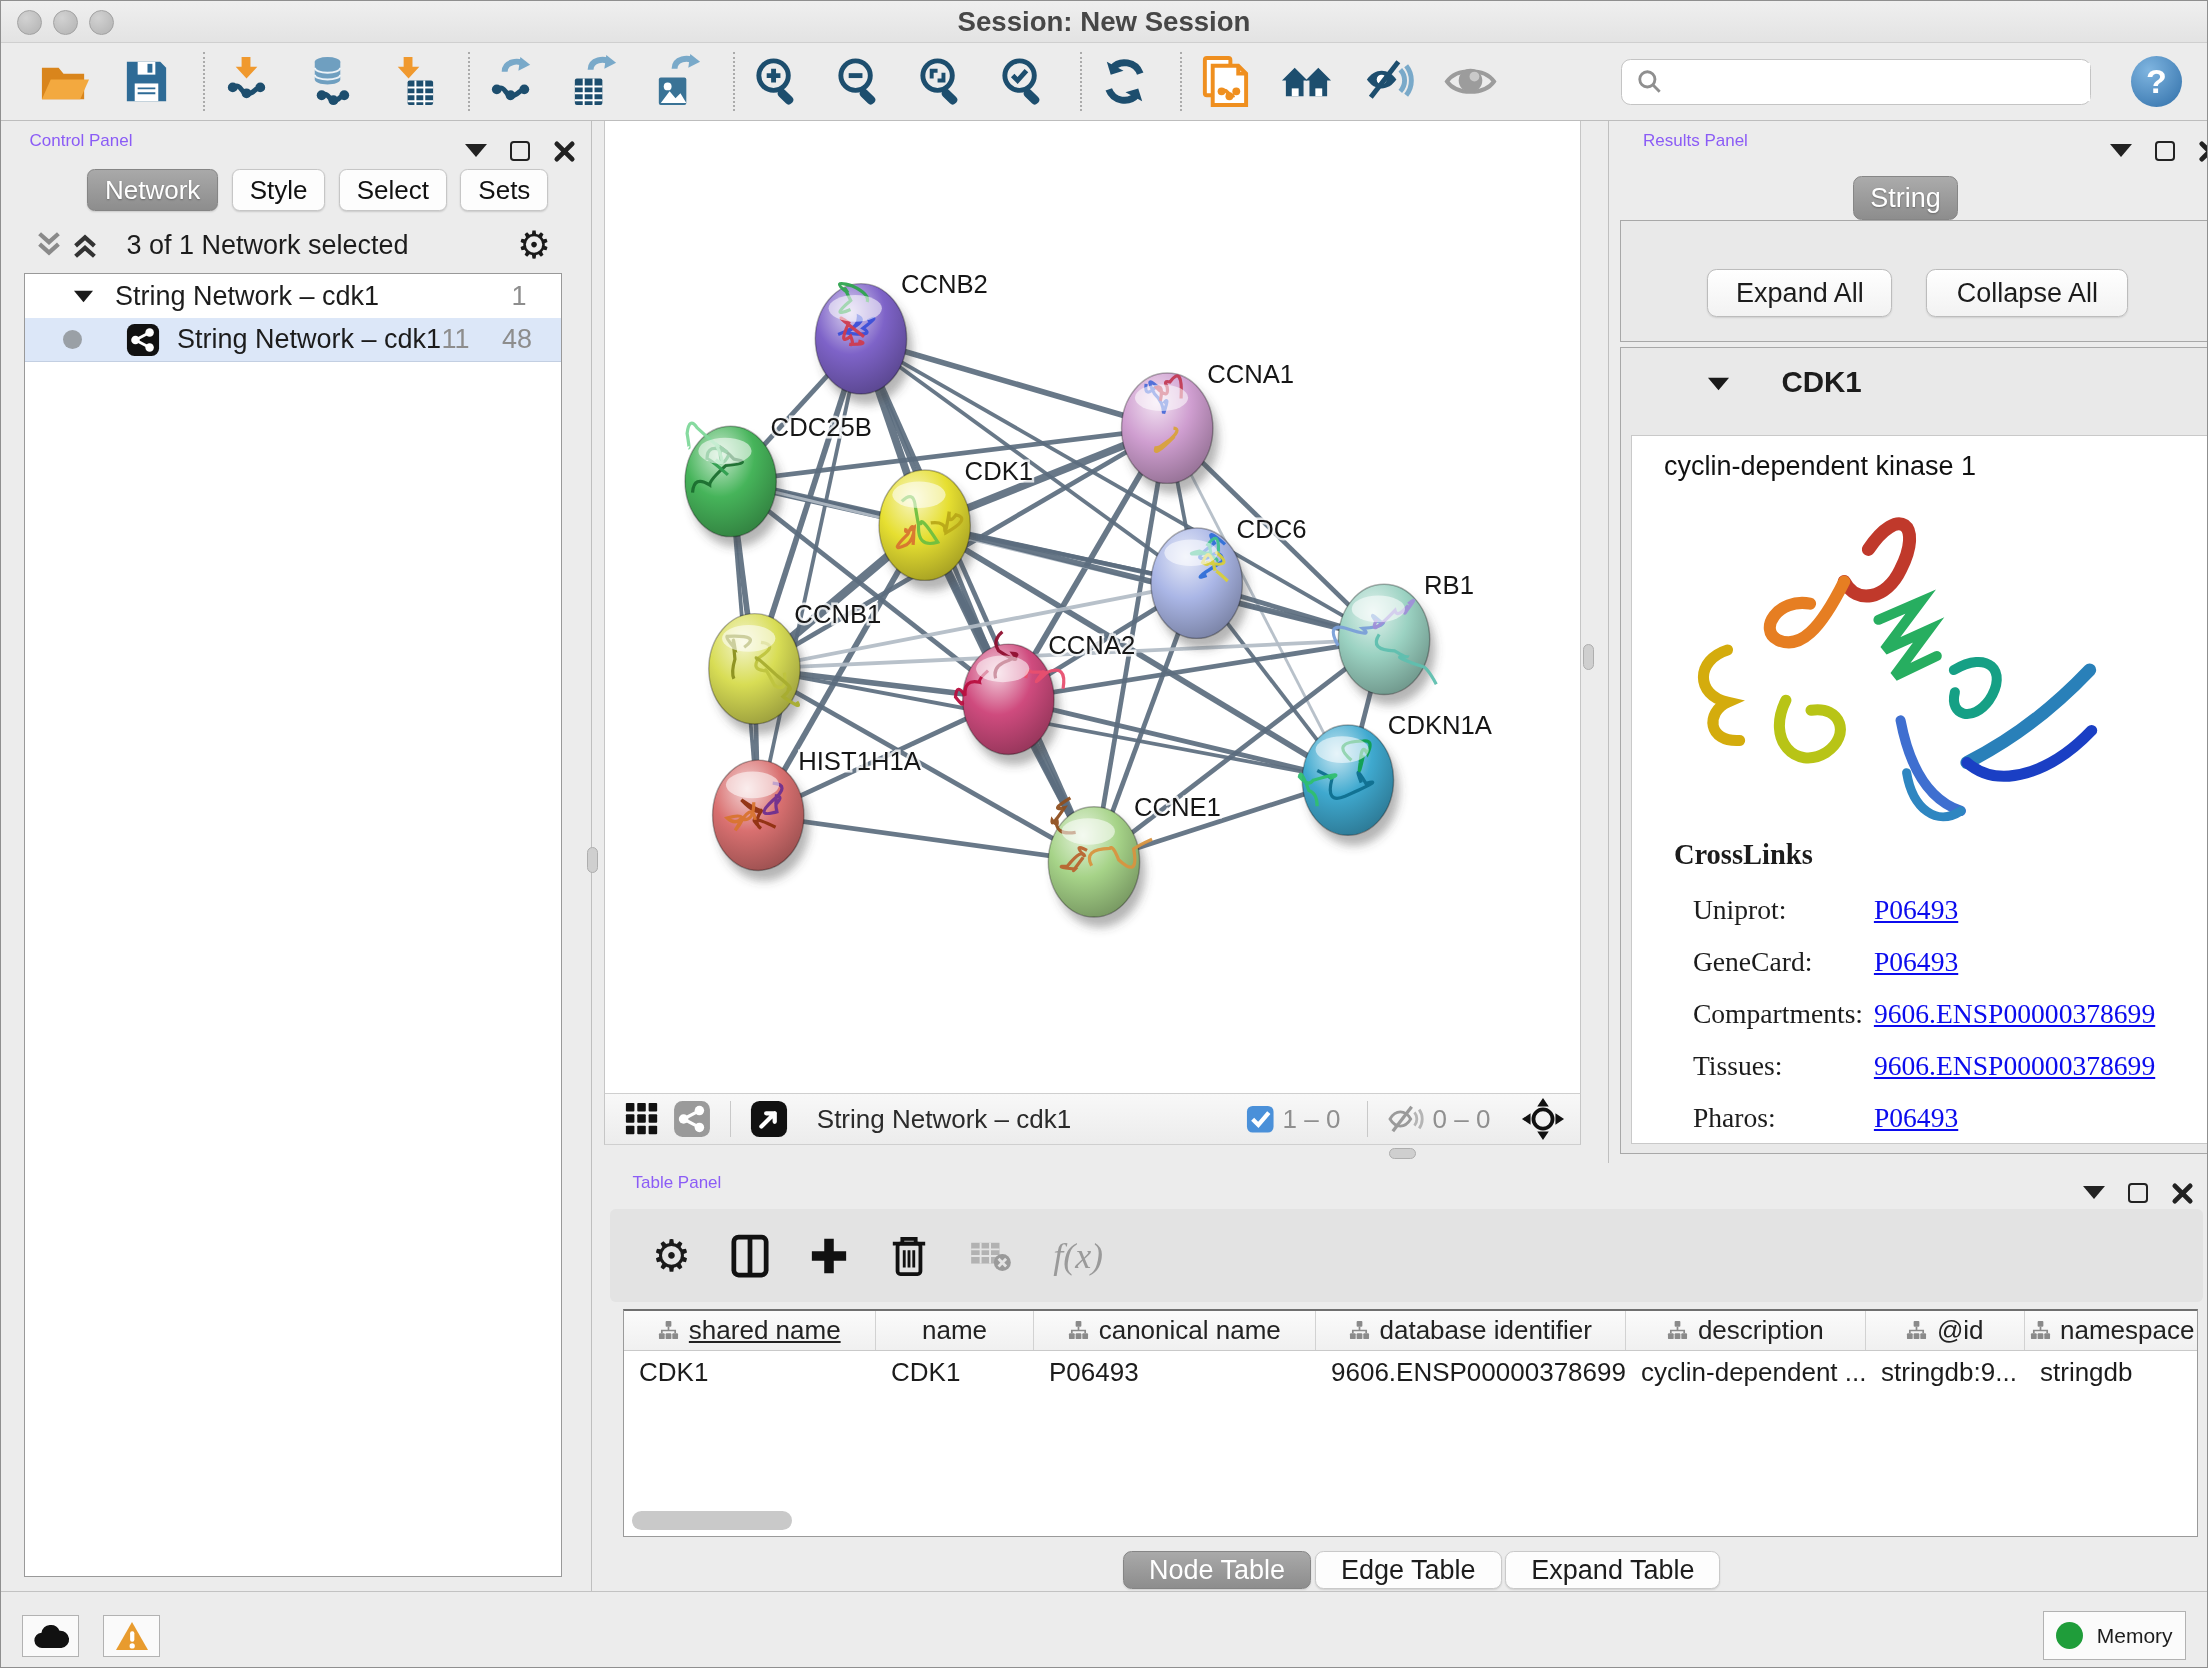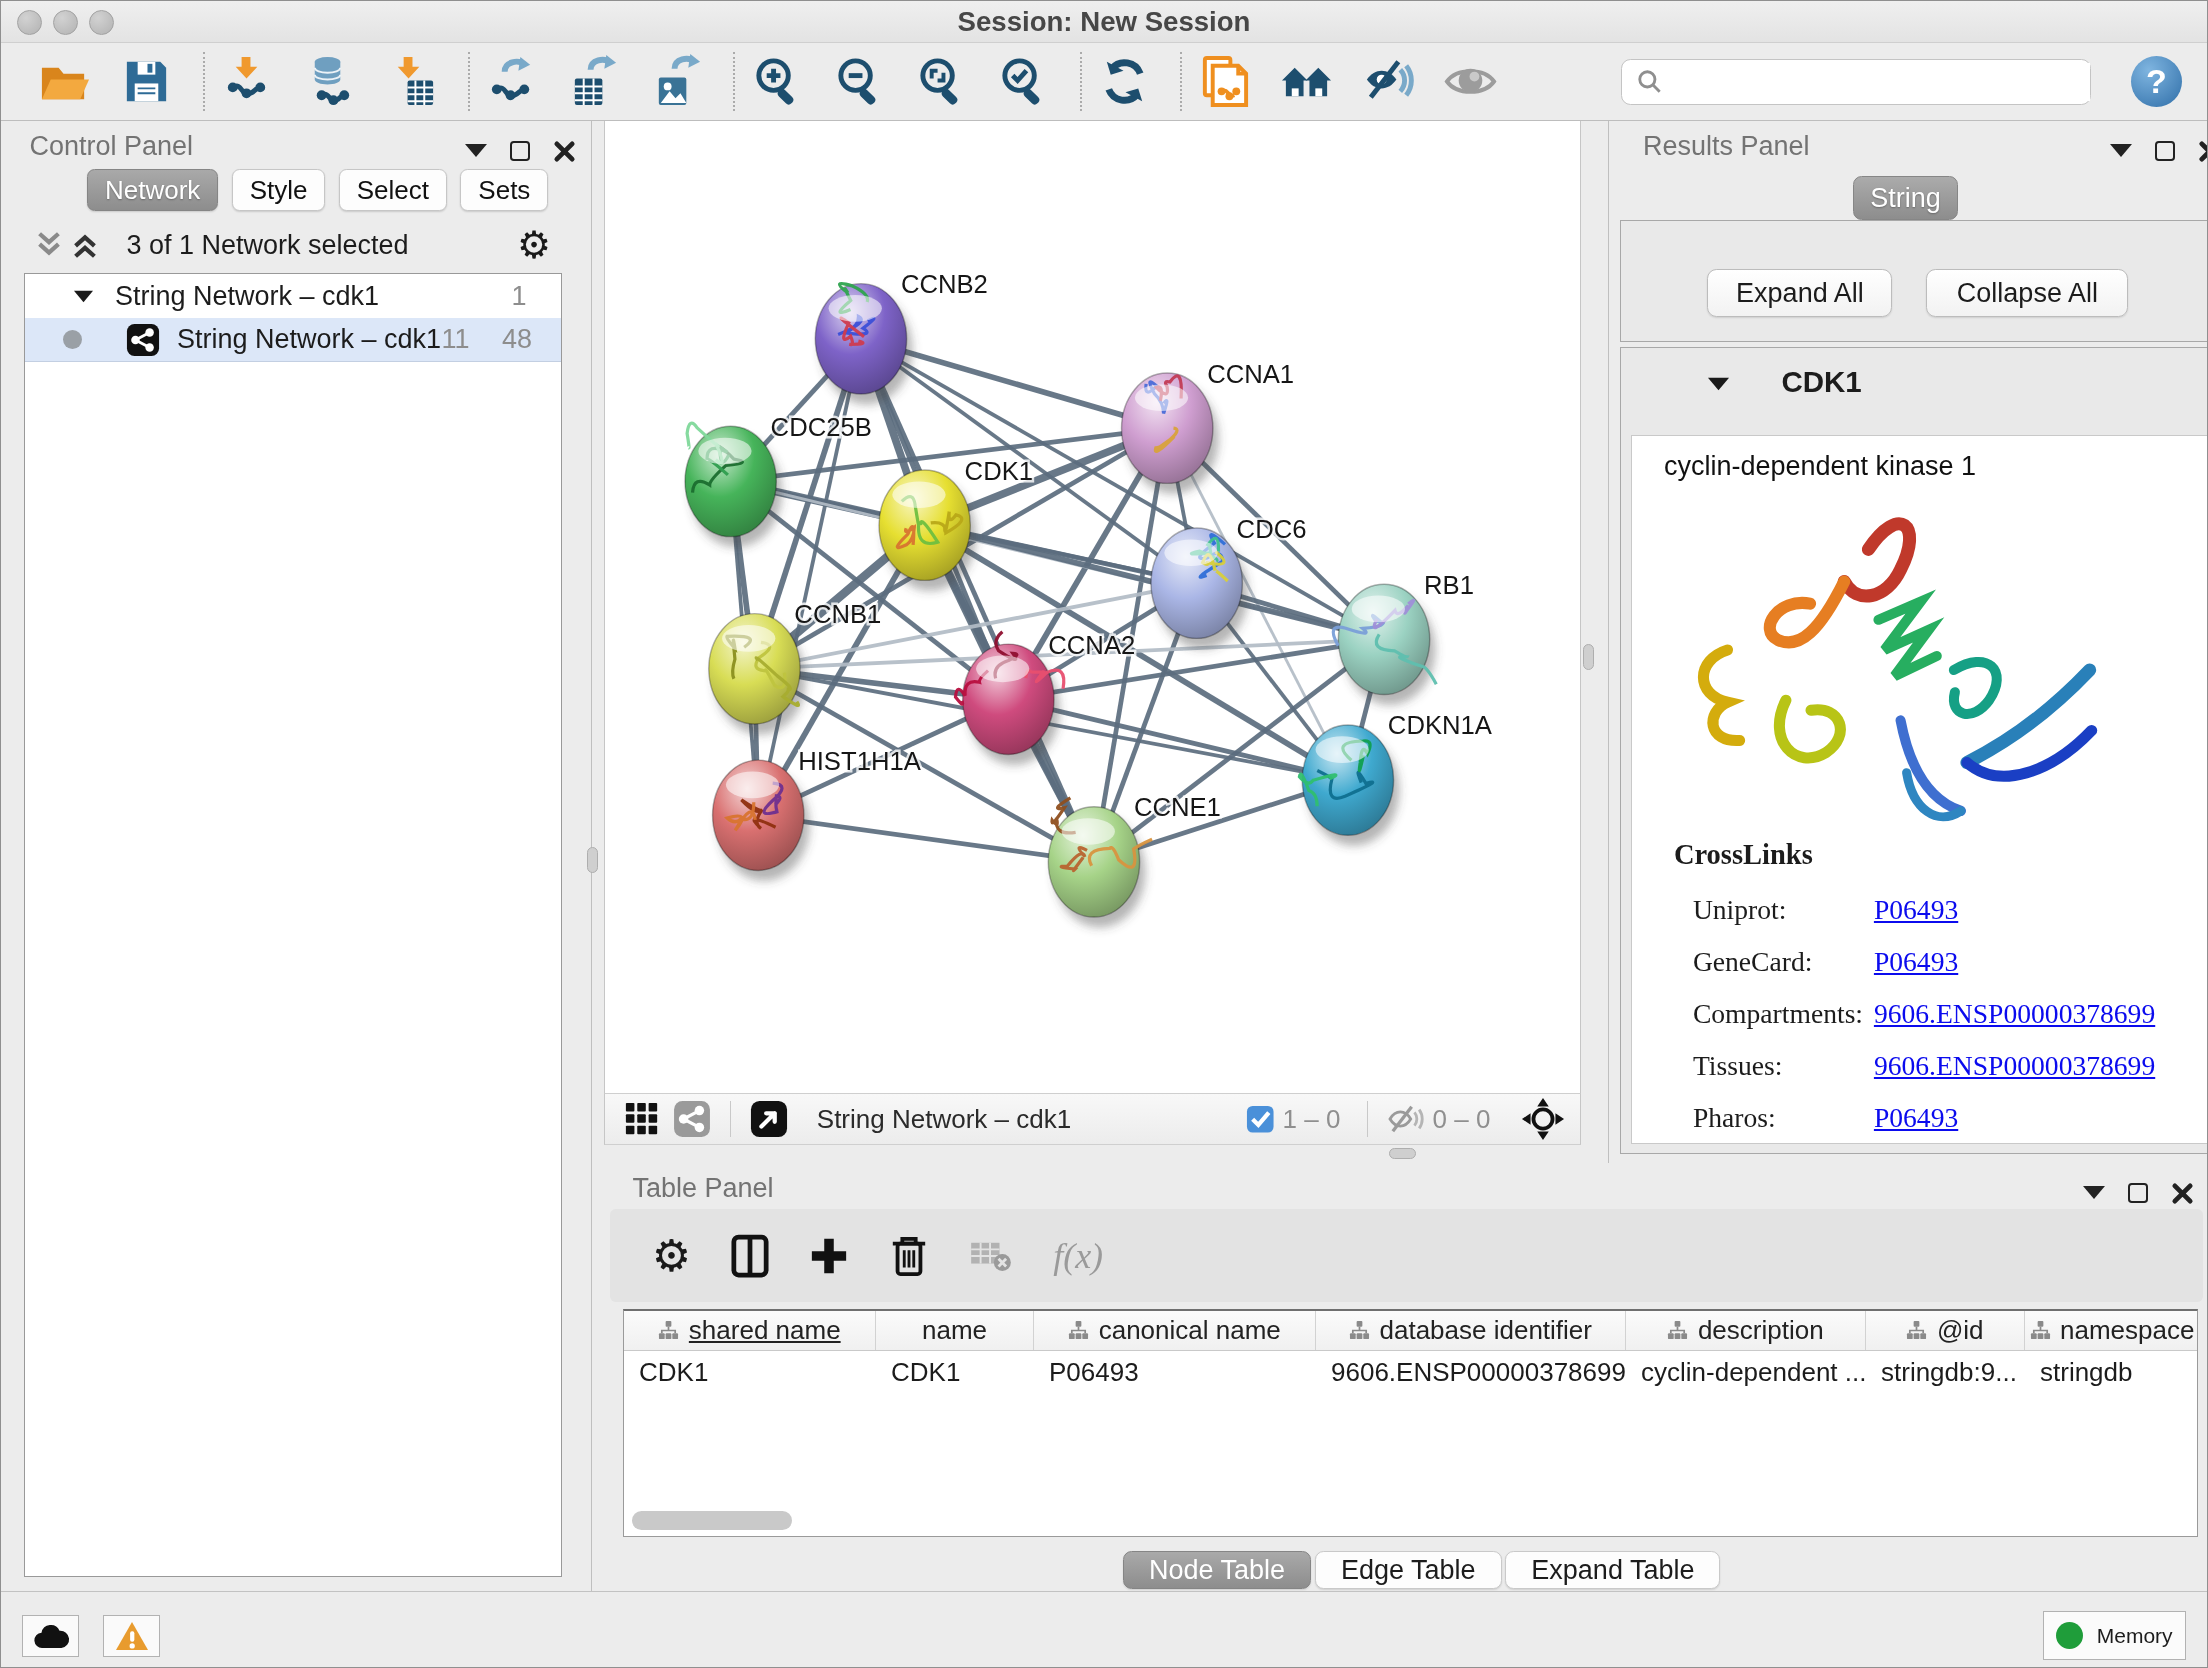--- a/index.html
+++ b/index.html
@@ -27,21 +27,21 @@
                border:1.9px solid #c4c4c4; border-radius:9.5px; display:flex; align-items:center;
                padding-left:13.3px; }
   .searchbox input { border:none; outline:none; flex:1; font-size:25px; height:38px;
                      font-family:"Liberation Sans",sans-serif; }
   .help-btn { width:51px; height:51px; border-radius:50%; margin:0 25px 0 40px; flex:none;
               background:radial-gradient(circle at 35% 28%, #7fb5e0,#2f6ea8);
               color:#fff; font-size:34px; font-weight:bold; display:flex; align-items:center;
               justify-content:center; }
 
   
-  .panel-title { position:absolute; left:28.5px; top:9.5px; font-size:27px; color:#737373; }
+  .panel-title { position:absolute; left:28.5px; top:9.5px; font-size:17px; color:#8b5cf6; }
   .win-controls { position:absolute; right:15px; top:13.3px; display:flex; gap:23px; align-items:center; }
   .wc-arrow { width:0; height:0; border:11.4px solid transparent; border-top:13.3px solid #222;
               margin-top:9.5px; }
   .wc-float { width:20px; height:20px; border:2.9px solid #222; border-radius:3.8px; }
 
   
   #control-panel { position:absolute; left:0; top:120px; width:591px; height:1471px;
                    background:#ececec; border-right:1px solid #bfbfbf; }
   .cp-tabs { position:absolute; left:86px; top:48px; display:flex; gap:13.3px; }
   .tab { height:42px; line-height:40px; padding:0 17px; font-size:26px; background:#fdfdfd;

